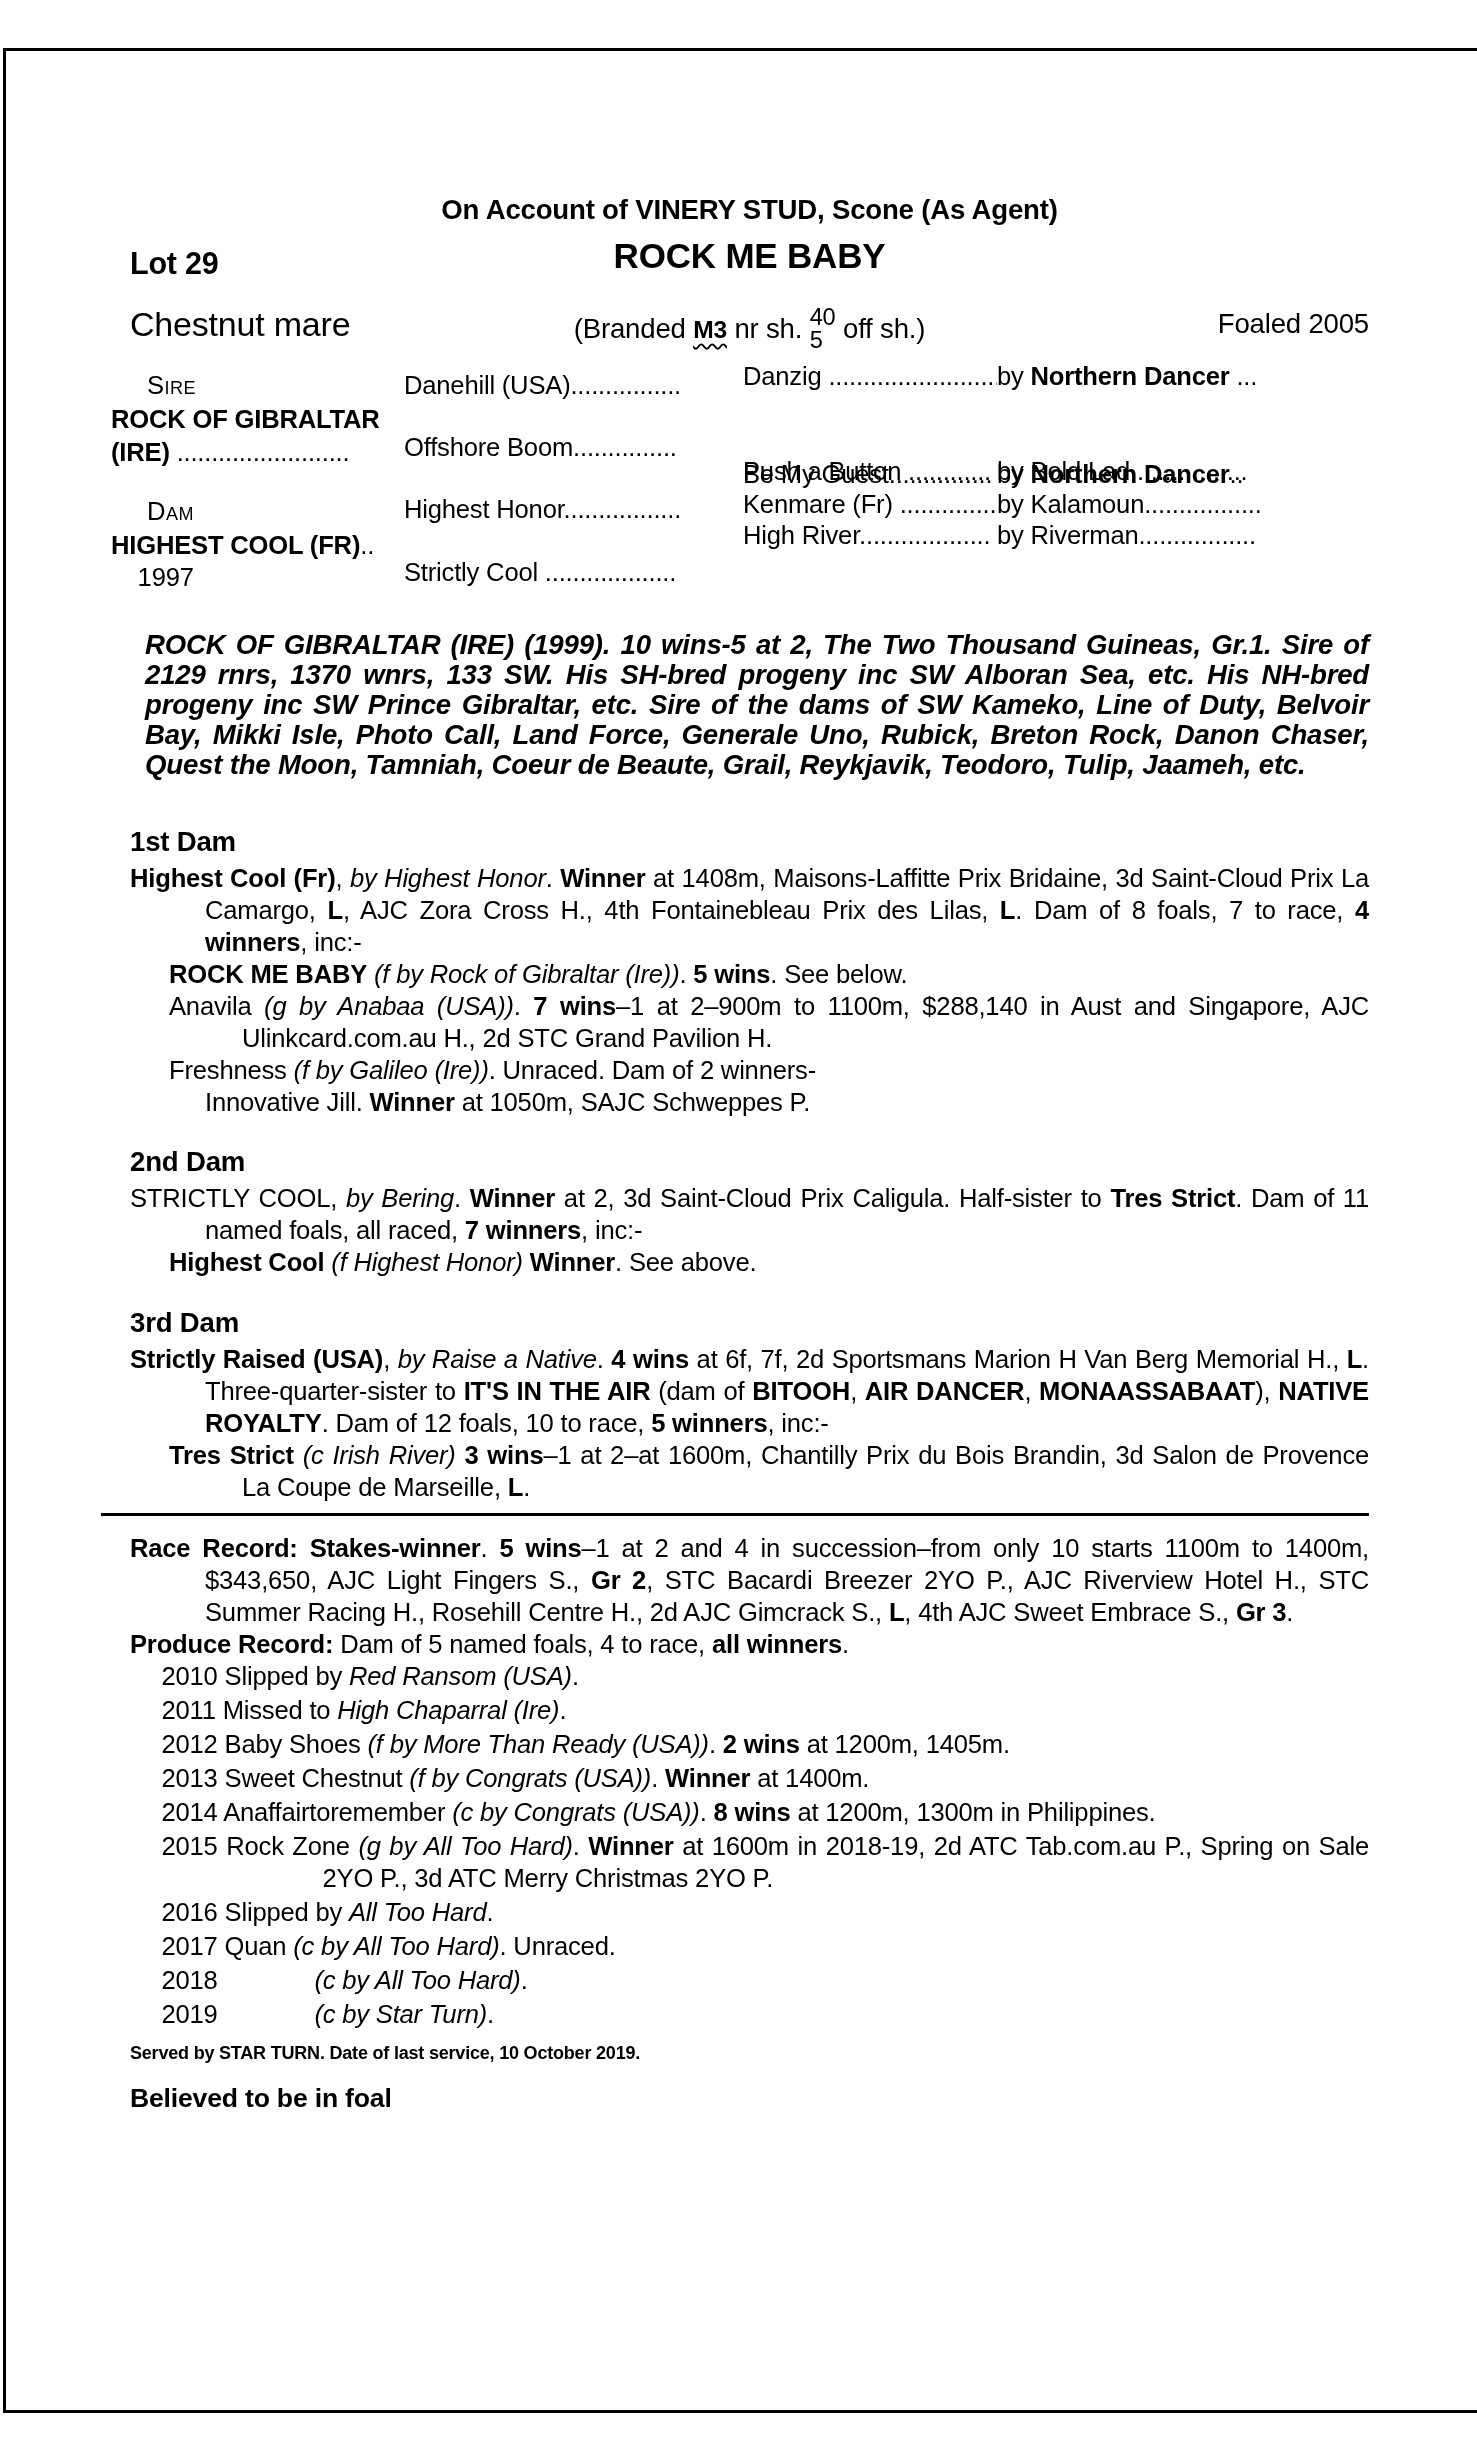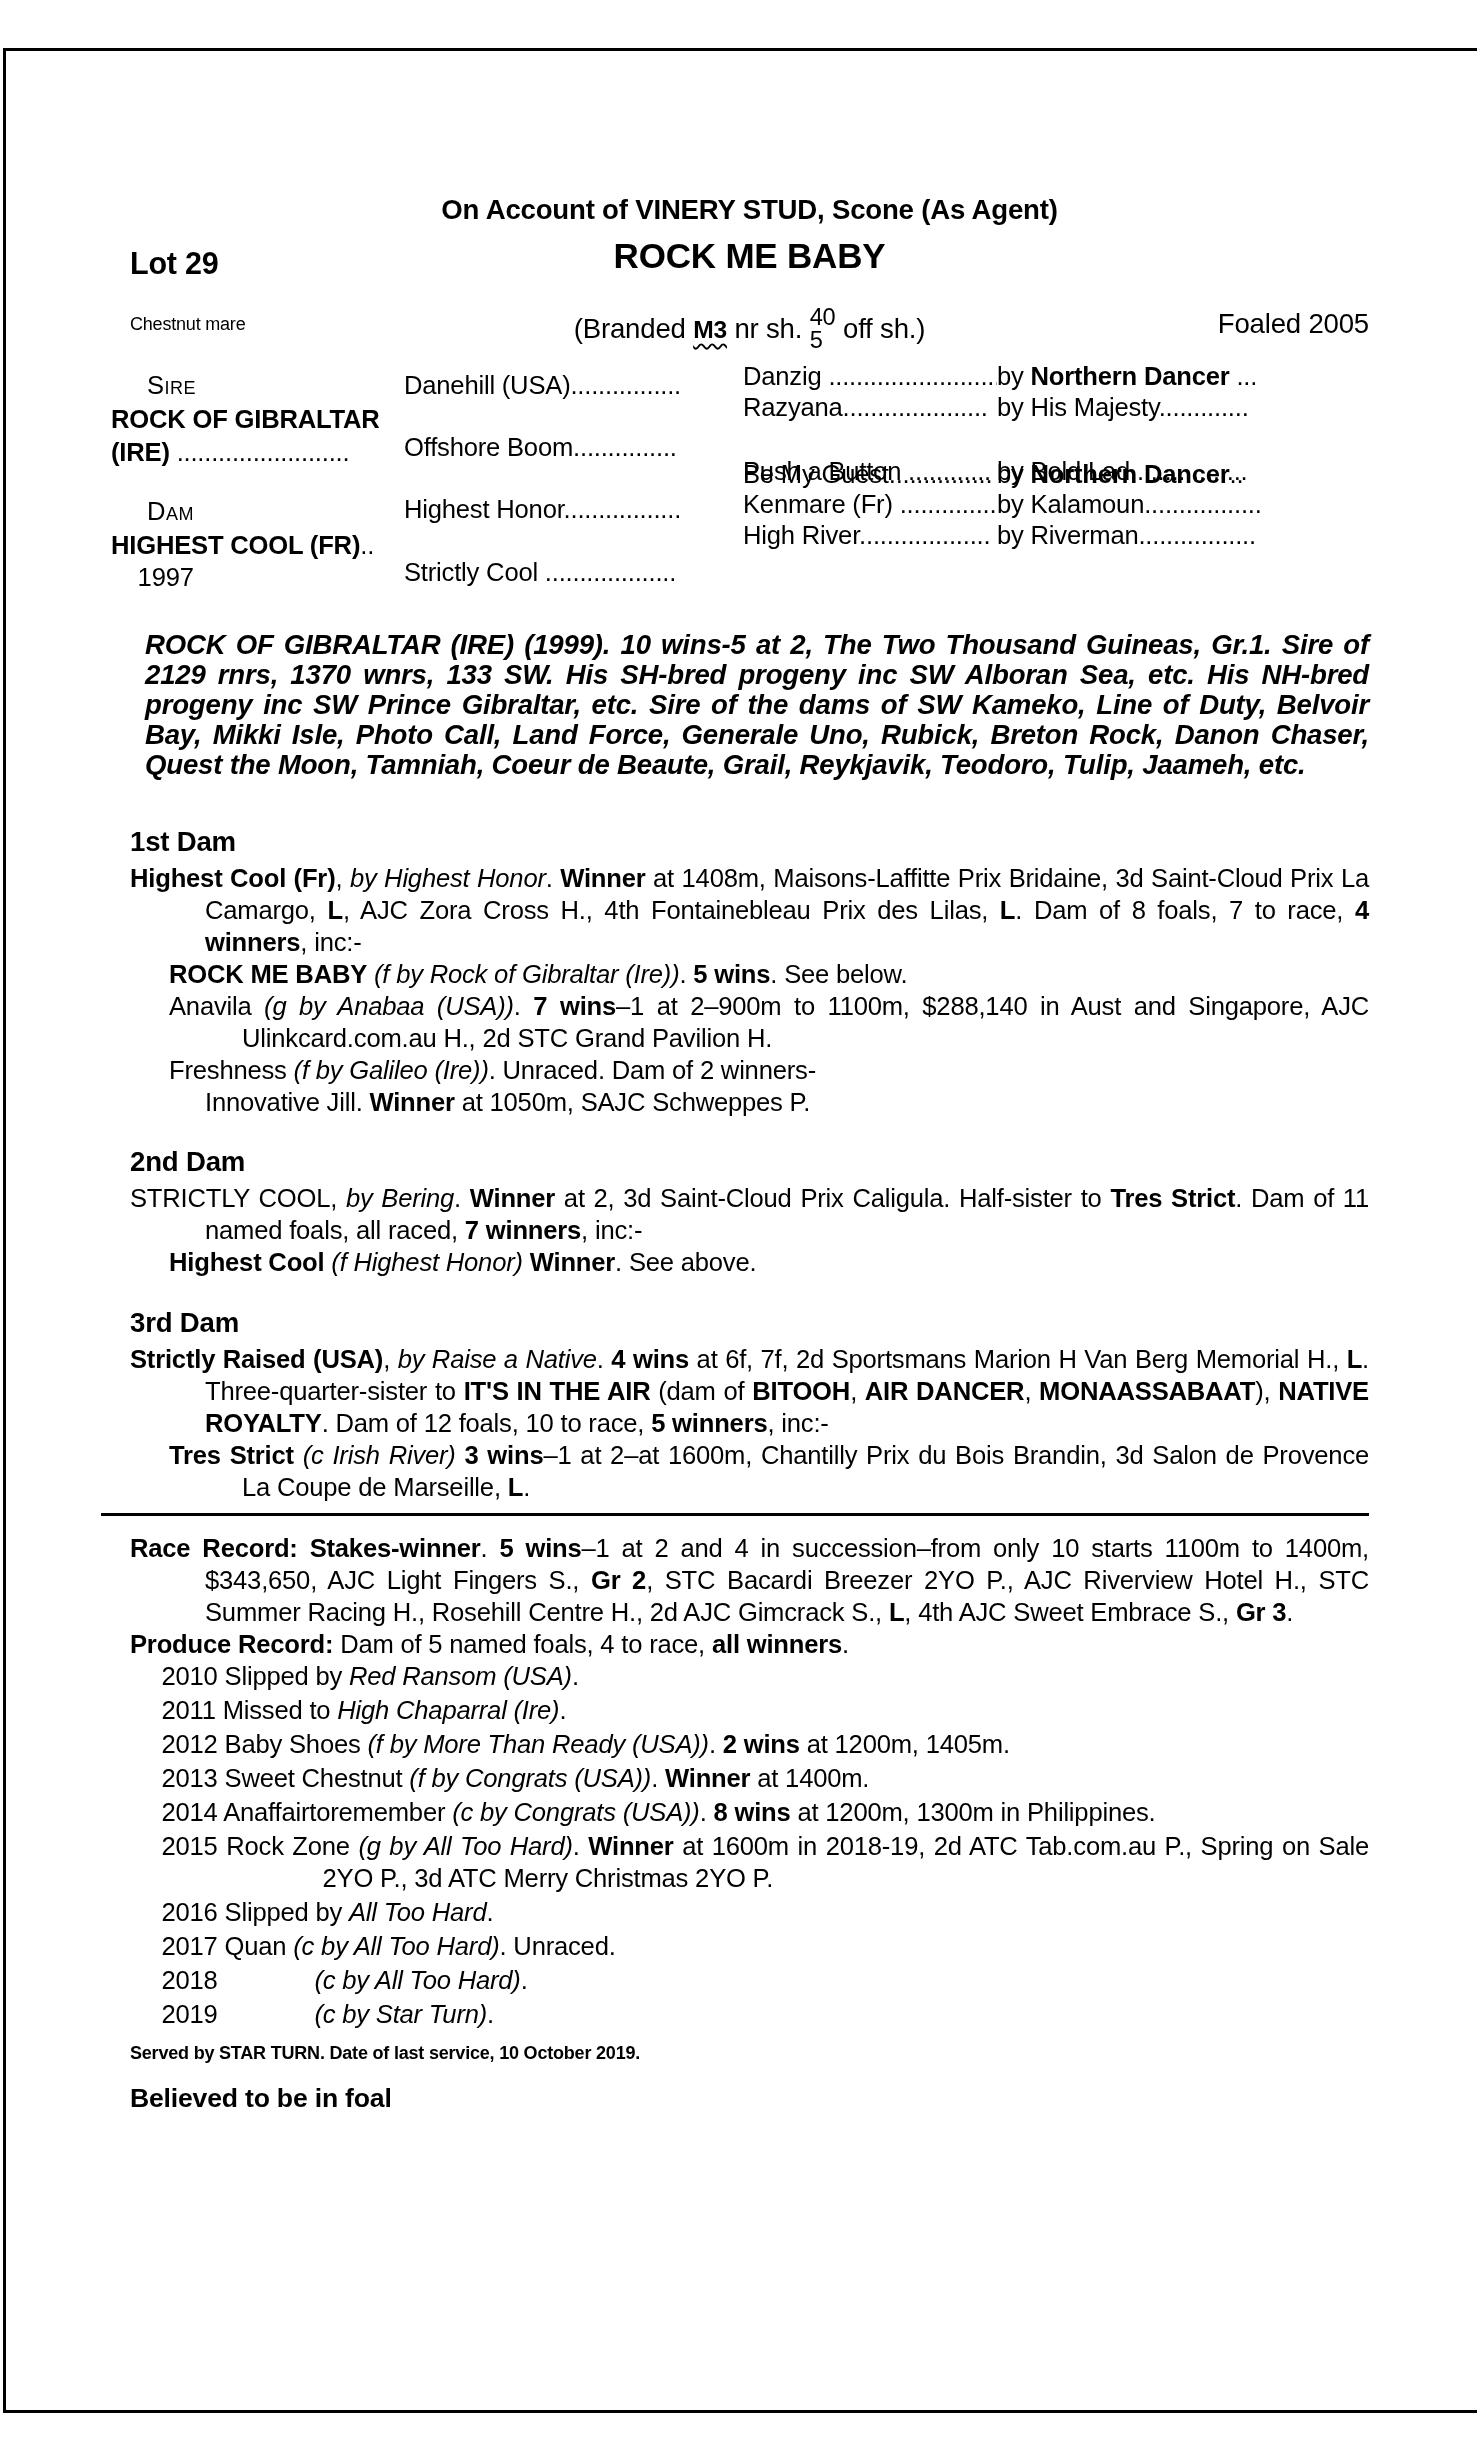--- a/index.html
+++ b/index.html
@@ -10,21 +10,21 @@
          border:3px solid #000;box-sizing:border-box;}
   .b{font-weight:700}.i{font-style:italic}
   .just{text-align:justify}
   
   .hdr{position:absolute;left:130px;top:193px;width:1239px;}
   .account{text-align:center;font-weight:700;font-size:27.6px;line-height:33px;}
   .titlerow{position:relative;margin-top:7.9px;height:47px;}
   .lot{position:absolute;left:0;bottom:2px;font-weight:700;font-size:30.5px;}
   .hname{text-align:center;font-weight:700;font-size:35px;line-height:43px;}
   .descrow{position:relative;margin-top:23.6px;height:43px;}
-  .colorsex{position:absolute;left:0;top:3.9px;font-size:18px;}
+  .colorsex{position:absolute;left:0;top:3.9px;font-size:34px;}
   .branded{position:absolute;left:50%;transform:translateX(-50%);top:3.9px;font-size:27.6px;white-space:nowrap;}
   .foaled{position:absolute;right:0;top:3.9px;font-size:27.6px;}
   .brand{font-weight:700;font-size:24.6px;text-decoration:underline wavy 2px;text-underline-offset:4.9px;}
   .frac{display:inline-block;vertical-align:middle;text-align:left;font-size:23.6px;line-height:22.7px;transform:translateY(-2px);}
   
   .ped{position:absolute;left:111px;top:355px;width:1271px;height:252px;}
   .ped .cell{position:absolute;white-space:nowrap;line-height:27.6px;}
   .scaps{font-variant:small-caps;letter-spacing:0.5px;font-size:25.6px;}
   .pedname{font-weight:700;}
   .g3row{position:absolute;left:632px;width:638px;white-space:nowrap;line-height:27.6px;}
@@ -72,21 +72,20 @@
     <div class="cell scaps" style="left:36px;top:143px;">Dam</div>
     <div class="cell" style="left:0;top:177px;"><span class="b">HIGHEST COOL (FR)</span><span>..</span></div>
     <div class="cell" style="left:26.6px;top:209px;">1997</div>
 
     <div class="cell g2" style="left:293px;top:16.7px;">Danehill (USA)................</div>
     <div class="cell g2" style="left:293px;top:79px;">Offshore Boom...............</div>
     <div class="cell g2" style="left:293px;top:141px;">Highest Honor.................</div>
     <div class="cell g2" style="left:293px;top:204px;">Strictly Cool ...................</div>
 
     <div class="g3row" style="top:7.9px;"><span class="g3name">Danzig ............................</span><span class="g3by"><span>by </span><span class="b">Northern Dancer</span><span> ...</span></span></div>
-    <div class="g3row" style="top:39px;"><span class="g3name">Razyana.....................</span><span class="g3by"><span>by His Majesty.............</span></span></div>
     <div class="g3row" style="top:72px;margin-top:34px;"><span class="g3name">Be My Guest...............</span><span class="g3by"><span>by </span><span class="b">Northern Dancer</span><span>..</span></span></div>
     <div class="g3row" style="top:103px;"><span class="g3name">Push a Button ............</span><span class="g3by"><span>by Bold Lad.................</span></span></div>
     <div class="g3row" style="top:136px;"><span class="g3name">Kenmare (Fr) ..............</span><span class="g3by"><span>by Kalamoun.................</span></span></div>
     <div class="g3row" style="top:167px;"><span class="g3name">High River...................</span><span class="g3by"><span>by Riverman.................</span></span></div>
   </div>
 
   <div class="sire-sum just">ROCK OF GIBRALTAR (IRE) (1999). 10 wins-5 at 2, The Two Thousand Guineas, Gr.1. Sire of 2129 rnrs, 1370 wnrs, 133 SW. His SH-bred progeny inc SW Alboran Sea, etc. His NH-bred progeny inc SW Prince Gibraltar, etc. Sire of the dams of SW Kameko, Line of Duty, Belvoir Bay, Mikki Isle, Photo Call, Land Force, Generale Uno, Rubick, Breton Rock, Danon Chaser, Quest the Moon, Tamniah, Coeur de Beaute, Grail, Reykjavik, Teodoro, Tulip, Jaameh, etc.</div>
 
   <div class="bodyc">
     <div class="sec-h first">1st Dam</div>

